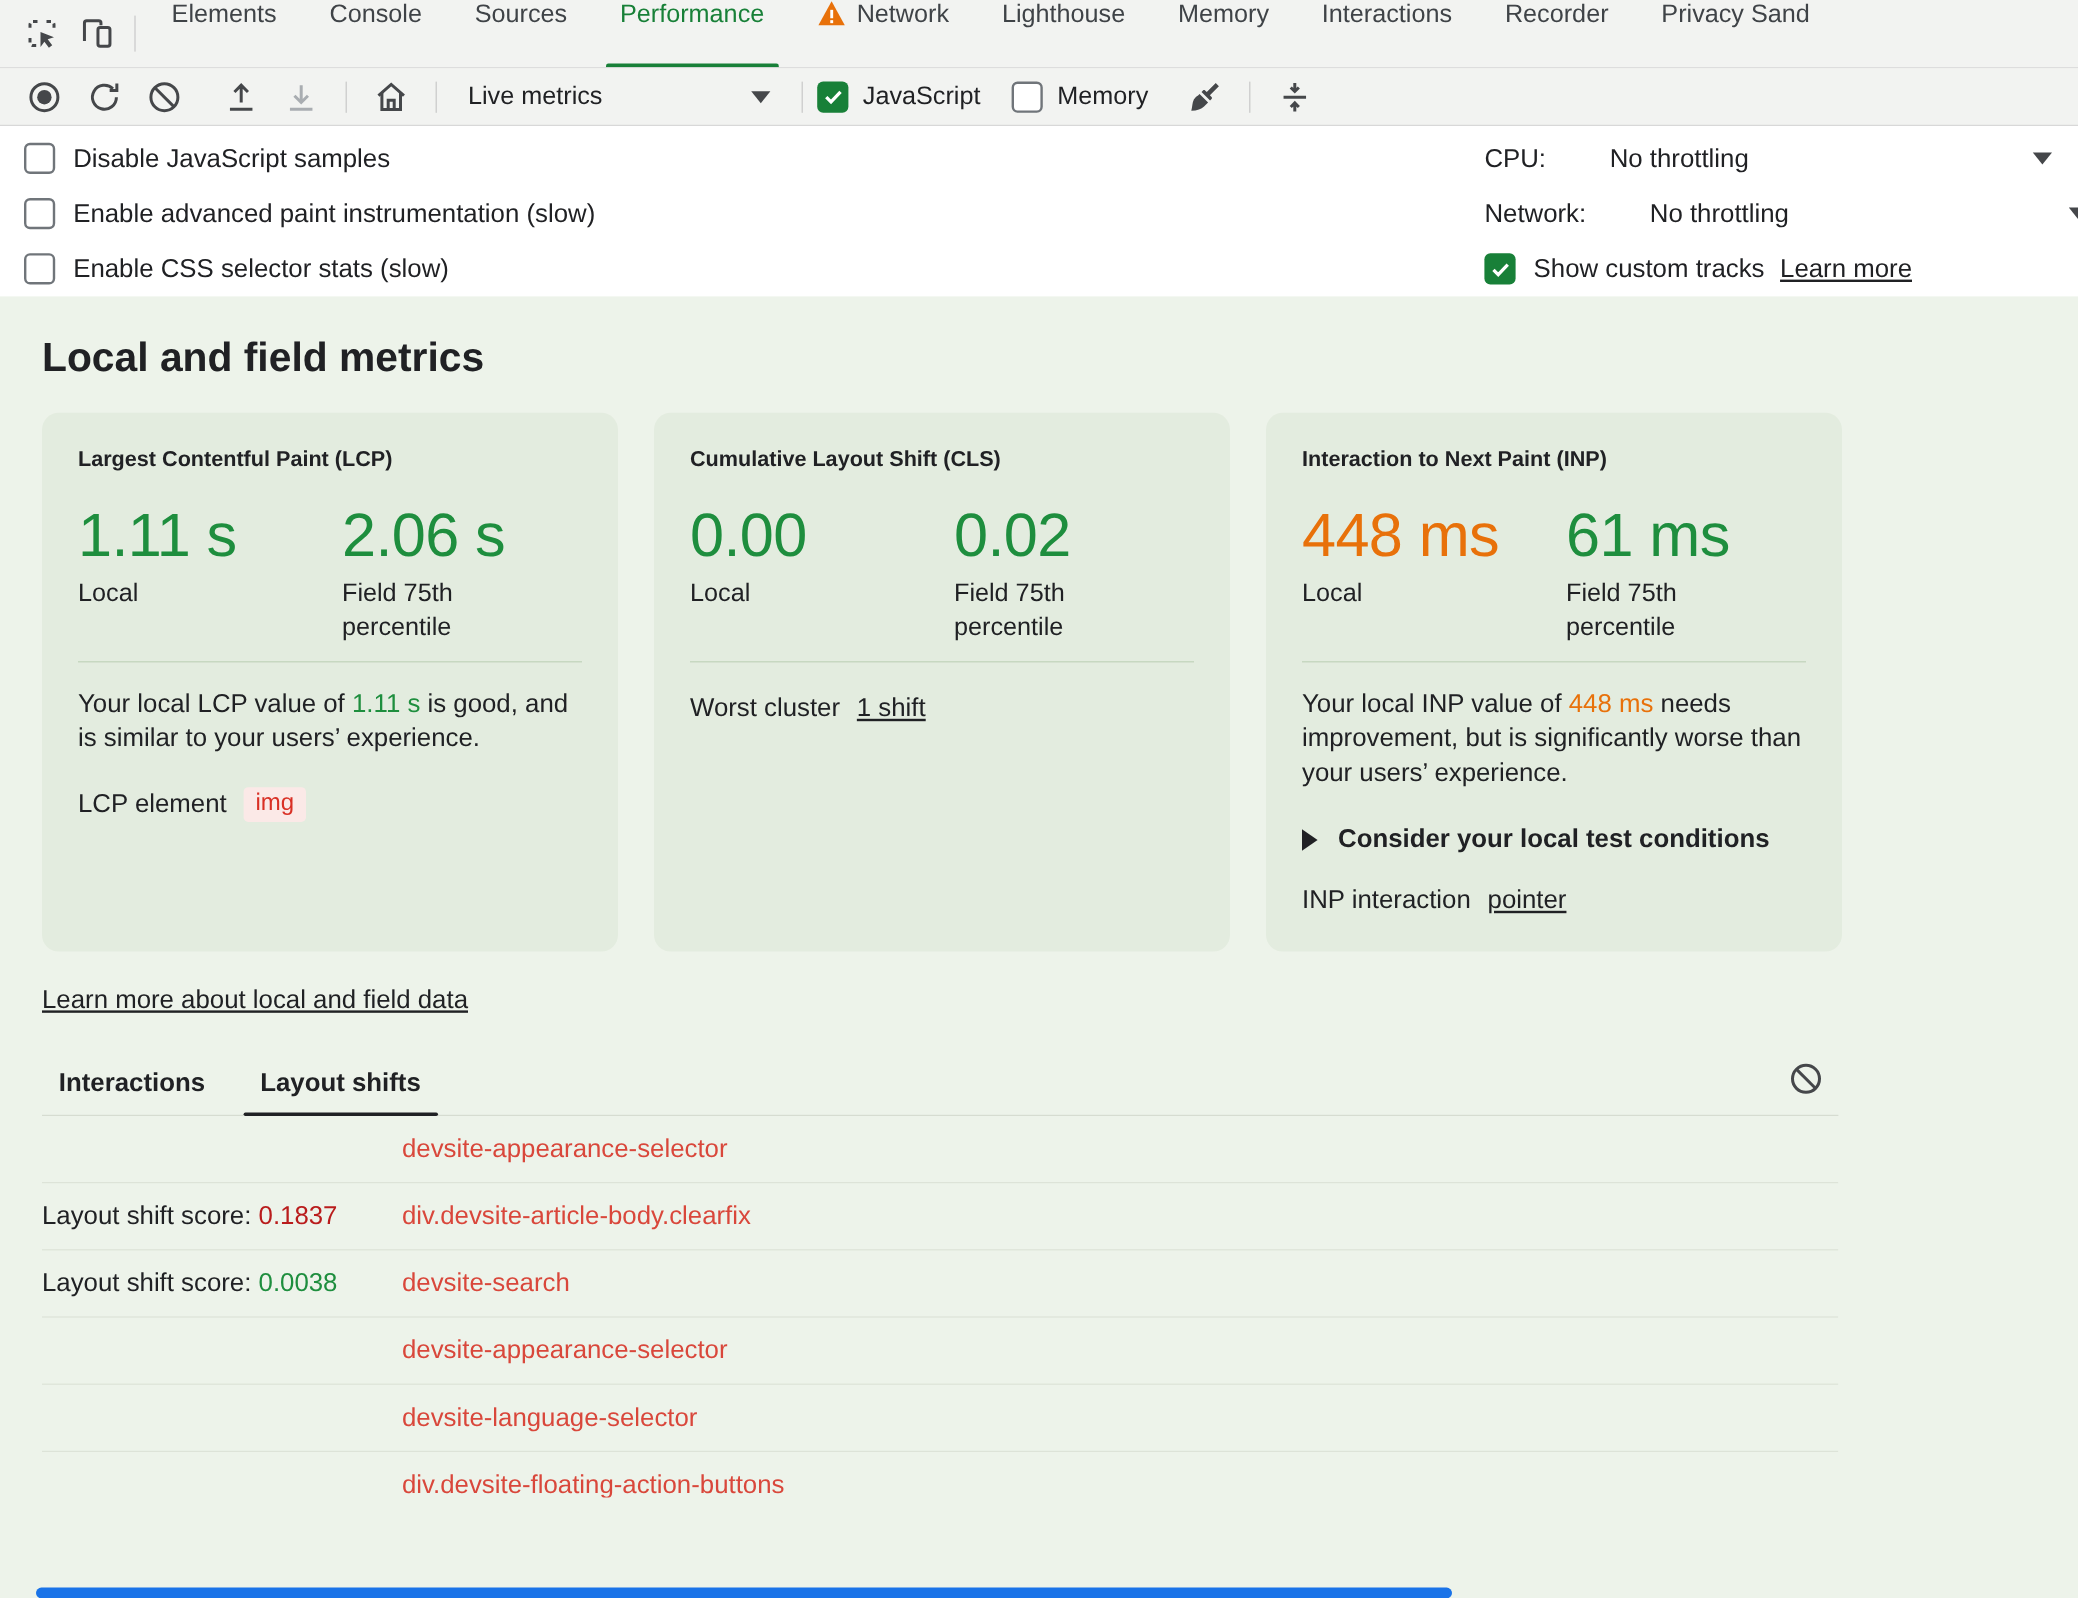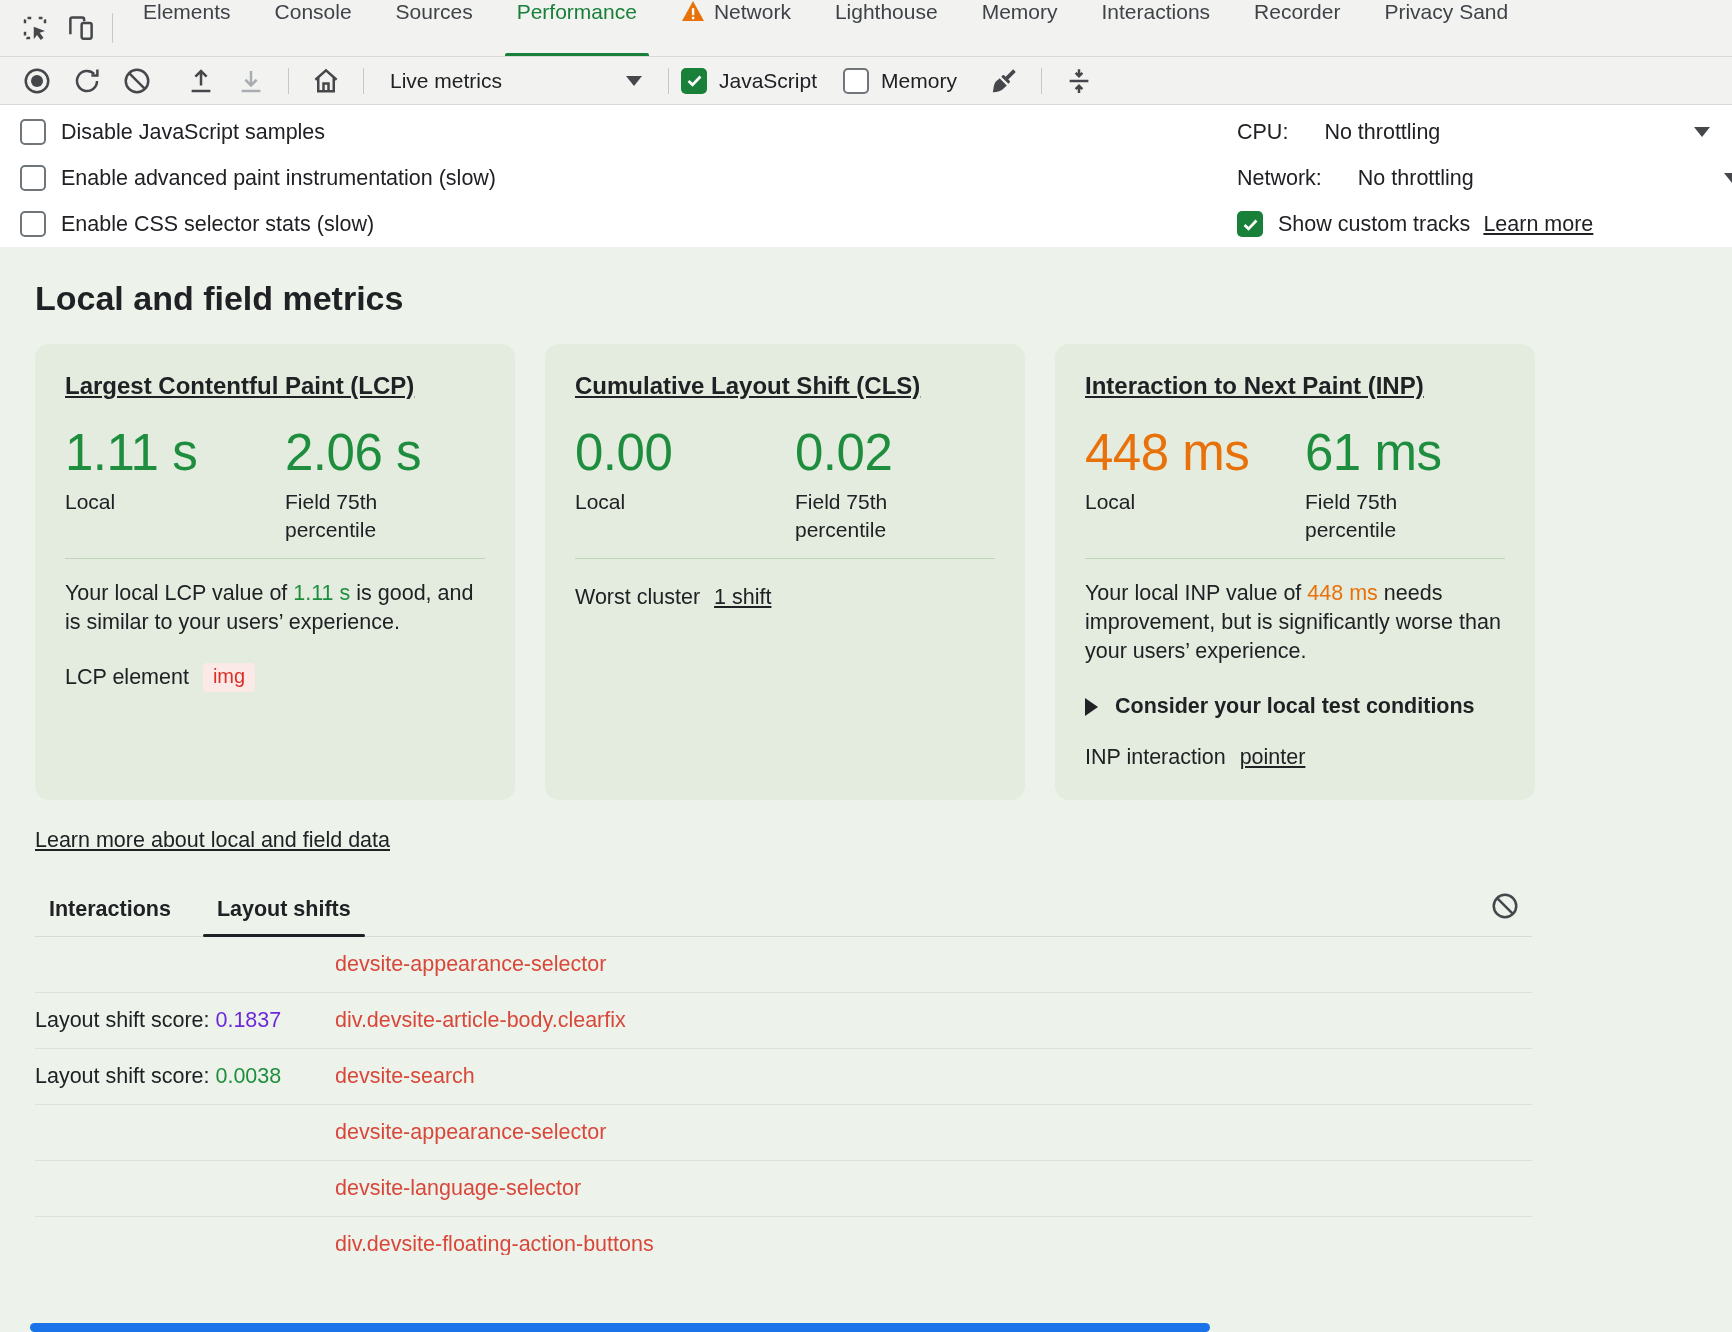--- a/index.html
+++ b/index.html
@@ -66,38 +66,38 @@
   .checkbox.checked { background: #188038; }
 
   
   .settings { display: flex; background: #fff; padding-top: 4px; height: 142px; }
   .settings-left { flex: 1; padding-left: 20px; }
   .set-row { height: 46px; display: flex; align-items: center; }
   .set-row label { margin-left: 15px; font-size: 21.5px; }
   .settings-right { width: 505px; flex: none; }
   .select-row {
     height: 46px; display: flex; align-items: center; position: relative;
-    font-size: 21.5px; padding-left: 10px; cursor: pointer;
+    font-size: 21.5px; padding-left: 10px; cursor: pointer; gap: 17px;
   }
   .sel-value { margin-left: 36px; }
   .select-row .caret-abs { position: absolute; }
   .link-dark { color: #202124; text-decoration: underline; cursor: pointer; }
   .settings-right .set-row { padding-left: 10px; }
   .settings-right .link-dark { margin-left: 13px; font-size: 21.5px; }
 
   
   .metrics-panel {
     background: #edf3ea; height: 1085px; padding: 32px 0 0 35px; position: relative; overflow: hidden;
   }
   .metrics-heading { font-size: 34px; font-weight: 700; color: #202124; }
   .cards { display: flex; gap: 30px; margin-top: 26px; align-items: stretch; }
   .card {
     width: 480px; flex: none; background: #e3ecdf; border-radius: 14px; padding: 28px 30px 30px;
   }
-  .card-title { font-size: 24px; font-weight: 700; text-decoration: underline; }
+  .card-title { font-size: 18px; font-weight: 700; }
   .card-values { display: flex; margin-top: 24px; }
   .vblock { flex: none; }
   .vblock.first { width: 220px; }
   .metric-value { font-size: 51px; line-height: 58px; letter-spacing: -0.5px; white-space: nowrap; }
   .metric-value.green { color: #1e8e3e; }
   .metric-value.orange { color: #e8710a; }
   .metric-label { font-size: 21px; line-height: 28px; margin-top: 6px; max-width: 145px; }
   .card-divider { border: none; border-top: 1.5px solid #c0d3ba; margin: 14px 0 20px; }
   .card-desc { font-size: 21.5px; line-height: 29px; max-width: 422px; }
   .inline-green { color: #1e8e3e; }
@@ -130,21 +130,21 @@
     content: ""; position: absolute; left: -14px; right: -14px; bottom: -15px;
     height: 3px; background: #202124; border-radius: 2px;
   }
   .log-clear { position: absolute; right: 12px; top: -6px; cursor: pointer; }
   .log-rows { overflow: hidden; height: 318px; }
   .log-row {
     height: 56px; display: flex; align-items: center;
     border-bottom: 1px solid #dde3d8; font-size: 21.5px;
   }
   .log-score { width: 300px; flex: none; }
-  .score-orange { color: #6d28d9; margin-top: 19px; }
+  .score-orange { color: #b91c1c; margin-top: 19px; }
   .score-green { color: #1e8e3e; }
   .log-el { color: #d9473b; cursor: pointer; white-space: nowrap; }
 
   .blue-bar {
     position: absolute; left: 30px; bottom: 0; width: 1180px; height: 9px;
     background: #1a73e8; border-radius: 5px; cursor: pointer;
   }
 </style>
 </head>
 <body>

